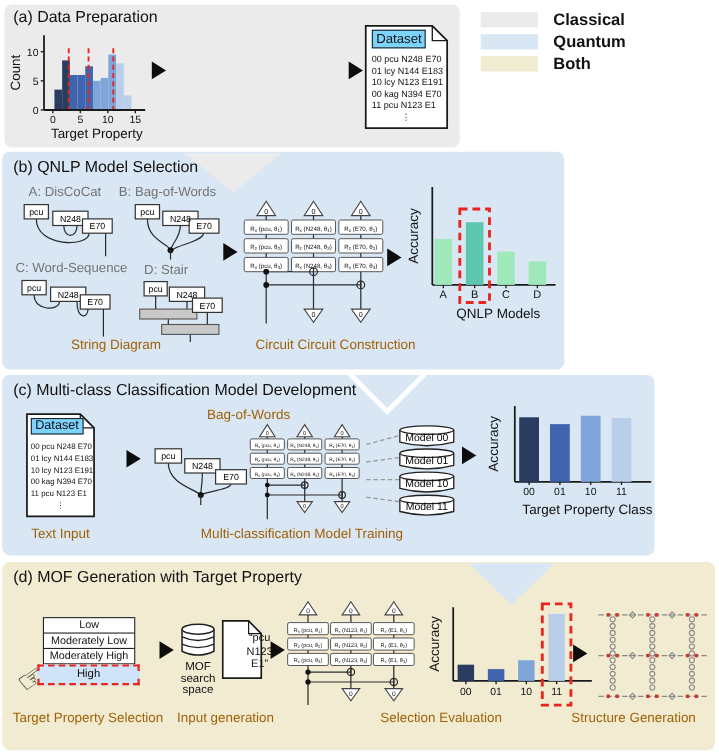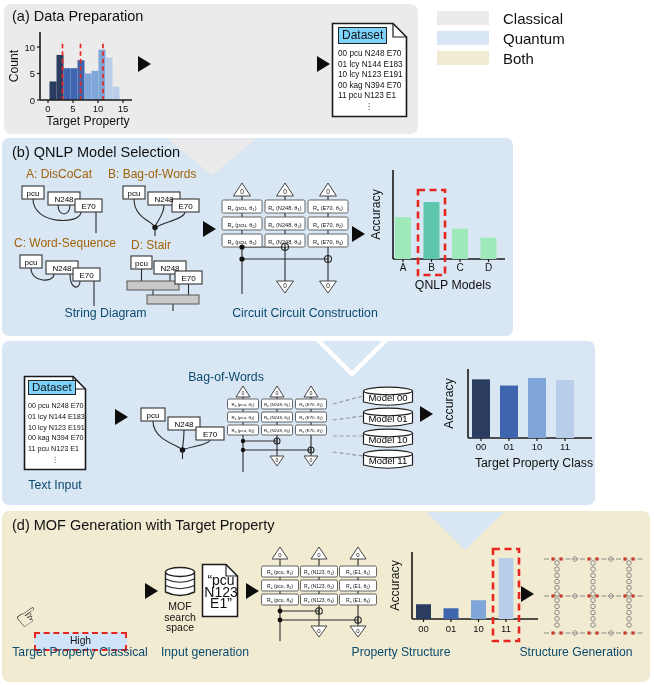--- a/index.html
+++ b/index.html
@@ -1,27 +1,27 @@
 <!DOCTYPE html>
 <html><head>
 <meta charset="utf-8">
 <style>
   html,body{margin:0;padding:0;background:#fff;}
   .page{position:relative;width:654px;height:685px;overflow:hidden;background:#fff;
         font-family:"Liberation Sans", sans-serif;color:#111;}
   .abs{position:absolute;}
   .panel{position:absolute;border-radius:7px;}
   .ptitle{position:absolute;font-size:14.5px;color:#111;white-space:nowrap;}
-  .cap{position:absolute;font-size:12.3px;text-align:center;color:#0c4a6e;white-space:nowrap;}
-  .dlabel{position:absolute;font-size:12px;color:#a16207;white-space:nowrap;}
+  .cap{position:absolute;font-size:12.3px;text-align:center;color:#a16207;white-space:nowrap;}
+  .dlabel{position:absolute;font-size:12px;color:#737373;white-space:nowrap;}
   .arr{position:absolute;width:0;height:0;border-top:8.5px solid transparent;
        border-bottom:8.5px solid transparent;border-left:13px solid #0d0d0d;}
   .legend-row{display:flex;align-items:center;height:20px;}
   .legend-sw{width:52px;height:13.5px;margin-right:14px;}
-  .legend-lb{font-size:15px;}
+  .legend-lb{font-size:15px;font-weight:bold;}
   .map-row{display:flex;align-items:center;height:20.4px;}
   .map-sw{width:27px;height:13px;margin-right:7px;flex:none;}
   .map-lb{font-size:12.2px;white-space:nowrap;}
   .doc{position:absolute;}
   .doc-title{position:absolute;border:1.2px solid #222;padding:0 3px 1px 3px;background:#7dd3fc;white-space:nowrap;}
   .doc-lines div{white-space:nowrap;}
   .list-box{position:absolute;background:#fff;border:1.4px solid #222;box-sizing:border-box;}
   .list-box .row{height:13.1px;line-height:13.1px;text-align:center;font-size:9.8px;border-top:1px solid #222;}
   .list-box .row:first-child{border-top:none;}
   .hi-row{position:absolute;background:#cfe4f8;border:2.2px dashed #e8251f;box-sizing:border-box;
@@ -242,20 +242,21 @@
       <line x1="87" y1="97" x2="87" y2="100" stroke="#1a1a1a" stroke-width="1.2"></line>
       <text x="87" y="109" font-size="10" fill="#111" text-anchor="middle">C</text>
       <rect x="107.5" y="75.64" width="16" height="21.36" fill="#9fe8ba"></rect>
       <line x1="115.5" y1="97" x2="115.5" y2="100" stroke="#1a1a1a" stroke-width="1.2"></line>
       <text x="115.5" y="109" font-size="10" fill="#111" text-anchor="middle">D</text>
       <text x="80" y="127" font-size="12.3" fill="#111" text-anchor="middle">QNLP Models</text>
       <text x="7" y="52.5" font-size="12.3" fill="#111" text-anchor="middle" transform="rotate(-90 7 52.5)">Accuracy</text>
       <rect x="45" y="28" width="27" height="85" fill="none" stroke="#e8251f" stroke-width="2.6" stroke-dasharray="7 4.5"></rect>
     </svg>
 
+  <div class="ptitle" style="left:12px;top:347px;">(c) Multi-class Classification Model Development</div>
 
   <div class="doc" style="left:23px;top:375px;width:64px;height:96px;">
     <svg style="left:0;top:0;" width="64" height="96">
       <path d="M1.5,1.5 H50 L62.5,14 V94.5 H1.5 Z" fill="#fff" stroke="#1a1a1a" stroke-width="1.6"></path>
       <path d="M50,1.5 V14 H62.5" fill="none" stroke="#1a1a1a" stroke-width="1.2"></path>
     </svg>
     <div class="doc-title" style="left:5px;top:5px;font-size:11.5px;">Dataset</div>
     <div class="doc-lines abs" style="left:5px;top:26px;font-size:7.2px;line-height:10.8px;">
       <div>00 pcu N248 E70</div>
       <div>01 lcy N144 E183</div>
@@ -326,20 +327,21 @@
       <rect x="69.5" y="28" width="31" height="10" rx="1.5" fill="#fff" stroke="#555" stroke-width="0.9"></rect>
       <text x="85" y="35.4" font-size="4.4" text-anchor="middle" fill="#111"><tspan dy="0">R</tspan><tspan dy="0.792" font-size="3.3000000000000003">z</tspan><tspan dy="-0.792"> (E70, θ</tspan><tspan dy="0.792" font-size="3.3000000000000003">2</tspan><tspan dy="-0.792">)</tspan></text>
       <rect x="69.5" y="41" width="31" height="10" rx="1.5" fill="#fff" stroke="#555" stroke-width="0.9"></rect>
       <text x="85" y="48.4" font-size="4.4" text-anchor="middle" fill="#111"><tspan dy="0">R</tspan><tspan dy="0.792" font-size="3.3000000000000003">x</tspan><tspan dy="-0.792"> (E70, θ</tspan><tspan dy="0.792" font-size="3.3000000000000003">3</tspan><tspan dy="-0.792">)</tspan></text>
       <line x1="85" y1="51" x2="85" y2="72" stroke="#2a2a2a" stroke-width="1.1"></line>
       <circle cx="85" cy="66" r="3" fill="none" stroke="#2a2a2a" stroke-width="1.1"></circle>
       <line x1="85" y1="63" x2="85" y2="69" stroke="#2a2a2a" stroke-width="1.1"></line>
       <polygon points="78,72 92,72 85,82" fill="#fff" stroke="#444" stroke-width="1"></polygon>
       <text x="85" y="78.2" font-size="5.2" fill="#111" text-anchor="middle">0</text>
     </svg>
+  <div class="cap" style="left:162px;top:478px;width:225px;">Multi-classification Model Training</div>
 
   <svg style="left:330px;top:390px;" width="36" height="74">
     <path d="M3,14 L33,6 M3,30 L33,26 M3,46 L33,46 M3,62 L33,66" fill="none" stroke="#999" stroke-width="1.2" stroke-dasharray="4 2.5"></path>
   </svg>
 
   <div class="abs" style="left:362px;top:386px;">
     <svg style="left:0;top:0;" width="53" height="22">
       <path d="M1.5,5 V16 Q26,22.5 50.5,16 V5" fill="#fff" stroke="#222" stroke-width="1.2"></path>
       <ellipse cx="26" cy="5" rx="24.5" ry="3.8" fill="#fff" stroke="#222" stroke-width="1.2"></ellipse>
       <text x="26" y="15" font-size="9.5" text-anchor="middle">Model 00</text>
@@ -376,42 +378,47 @@
       <text x="92" y="91" font-size="9.5" fill="#111" text-anchor="middle">10</text>
       <rect x="111" y="21.04" width="18" height="57.96" fill="#b9cfe9"></rect>
       <line x1="120" y1="79" x2="120" y2="82" stroke="#1a1a1a" stroke-width="1.2"></line>
       <text x="120" y="91" font-size="9.5" fill="#111" text-anchor="middle">11</text>
       <text x="89" y="108" font-size="12.3" fill="#111" text-anchor="middle">Target Property Class</text>
       <text x="8" y="44.5" font-size="12.3" fill="#111" text-anchor="middle" transform="rotate(-90 8 44.5)">Accuracy</text>
     </svg>
 
   <div class="ptitle" style="left:12px;top:517px;">(d) MOF Generation with Target Property</div>
 
-  <div class="hi-row" style="left:34px;top:632px;width:93px;height:19px;">High</div>
+  <div class="list-box" style="left:39px;top:561px;width:84px;">
+    <div class="row">Low</div>
+    <div class="row">Moderately Low</div>
+    <div class="row">Moderately High</div>
+  </div>
+  <div class="hi-row" style="left:34px;top:604px;width:93px;height:19px;">High</div>
   <div class="hand" style="left:16px;top:601px;">☞</div>
-  <div class="cap" style="left:0px;top:645px;width:160px;font-size:12.2px;">Target Property Classical</div>
+  <div class="cap" style="left:0px;top:645px;width:160px;font-size:12.2px;">Target Property Selection</div>
   <div class="arr" style="left:145px;top:583px;"></div>
 
   <svg style="left:163px;top:565px;" width="34" height="35">
     <path d="M2.5,7 V27 Q17,34 31.5,27 V7" fill="#fff" stroke="#222" stroke-width="1.4"></path>
     <ellipse cx="17" cy="7" rx="14.5" ry="4.5" fill="#fff" stroke="#222" stroke-width="1.4"></ellipse>
     <path d="M2.5,14 Q17,20.5 31.5,14 M2.5,20.5 Q17,27 31.5,20.5" fill="none" stroke="#222" stroke-width="1.2"></path>
   </svg>
   <div class="db-label" style="left:156px;top:601px;width:48px;">
     <div>MOF</div>
     <div>search</div>
     <div>space</div>
   </div>
 
   <div class="doc" style="left:201px;top:563px;width:38px;height:55px;">
     <svg style="left:0;top:0;" width="38" height="55">
       <path d="M1.5,1.5 H25 L36.5,13 V53.5 H1.5 Z" fill="#fff" stroke="#1a1a1a" stroke-width="1.5"></path>
       <path d="M25,1.5 V13 H36.5" fill="none" stroke="#1a1a1a" stroke-width="1.1"></path>
     </svg>
-    <div class="abs" style="left:1px;top:12px;width:38px;text-align:center;font-size:14px;line-height:11.5px;">
+    <div class="abs" style="left:16px;top:12px;width:38px;text-align:center;font-size:10px;line-height:11.5px;">
       <div>“pcu</div>
       <div>N123</div>
       <div>E1”</div>
     </div>
   </div>
   <div class="cap" style="left:153px;top:645px;width:104px;font-size:12.2px;">Input generation</div>
   <div class="arr" style="left:246px;top:583px;"></div>
 
   <svg id="circ-d" style="left:261px;top:535px;" width="130" height="112">
       <line x1="19" y1="76" x2="58" y2="76" stroke="#2a2a2a" stroke-width="1.1"></line>
@@ -456,21 +463,21 @@
       <rect x="78.5" y="45" width="37" height="11" rx="1.5" fill="#fff" stroke="#555" stroke-width="0.9"></rect>
       <text x="97" y="53.14" font-size="5" text-anchor="middle" fill="#111"><tspan dy="0">R</tspan><tspan dy="0.8999999999999999" font-size="3.75">z</tspan><tspan dy="-0.8999999999999999"> (E1, θ</tspan><tspan dy="0.8999999999999999" font-size="3.75">2</tspan><tspan dy="-0.8999999999999999">)</tspan></text>
       <rect x="78.5" y="59" width="37" height="11" rx="1.5" fill="#fff" stroke="#555" stroke-width="0.9"></rect>
       <text x="97" y="67.14" font-size="5" text-anchor="middle" fill="#111"><tspan dy="0">R</tspan><tspan dy="0.8999999999999999" font-size="3.75">x</tspan><tspan dy="-0.8999999999999999"> (E1, θ</tspan><tspan dy="0.8999999999999999" font-size="3.75">3</tspan><tspan dy="-0.8999999999999999">)</tspan></text>
       <line x1="97" y1="70" x2="97" y2="91" stroke="#2a2a2a" stroke-width="1.1"></line>
       <circle cx="97" cy="85" r="3.3" fill="none" stroke="#2a2a2a" stroke-width="1.1"></circle>
       <line x1="97" y1="81.7" x2="97" y2="88.3" stroke="#2a2a2a" stroke-width="1.1"></line>
       <polygon points="89,91 105,91 97,102" fill="#fff" stroke="#444" stroke-width="1"></polygon>
       <text x="97" y="97.82" font-size="6" fill="#111" text-anchor="middle">0</text>
     </svg>
-  <div class="cap" style="left:340px;top:645px;width:122px;font-size:12.2px;">Property Structure</div>
+  <div class="cap" style="left:340px;top:645px;width:122px;font-size:12.2px;">Selection Evaluation</div>
 
   <svg id="chart-d" style="left:391px;top:545px;" width="152" height="100">
       <line x1="21" y1="7" x2="21" y2="74" stroke="#1a1a1a" stroke-width="1.6"></line>
       <line x1="21" y1="74" x2="147" y2="74" stroke="#1a1a1a" stroke-width="1.6"></line>
       <rect x="25" y="59.26" width="15" height="14.74" fill="#2a3c60"></rect>
       <line x1="32.5" y1="74" x2="32.5" y2="77" stroke="#1a1a1a" stroke-width="1.2"></line>
       <text x="32.5" y="87" font-size="9.5" fill="#111" text-anchor="middle">00</text>
       <rect x="52.5" y="63.28" width="15" height="10.72" fill="#3f65ae"></rect>
       <line x1="60" y1="74" x2="60" y2="77" stroke="#1a1a1a" stroke-width="1.2"></line>
       <text x="60" y="87" font-size="9.5" fill="#111" text-anchor="middle">01</text>

